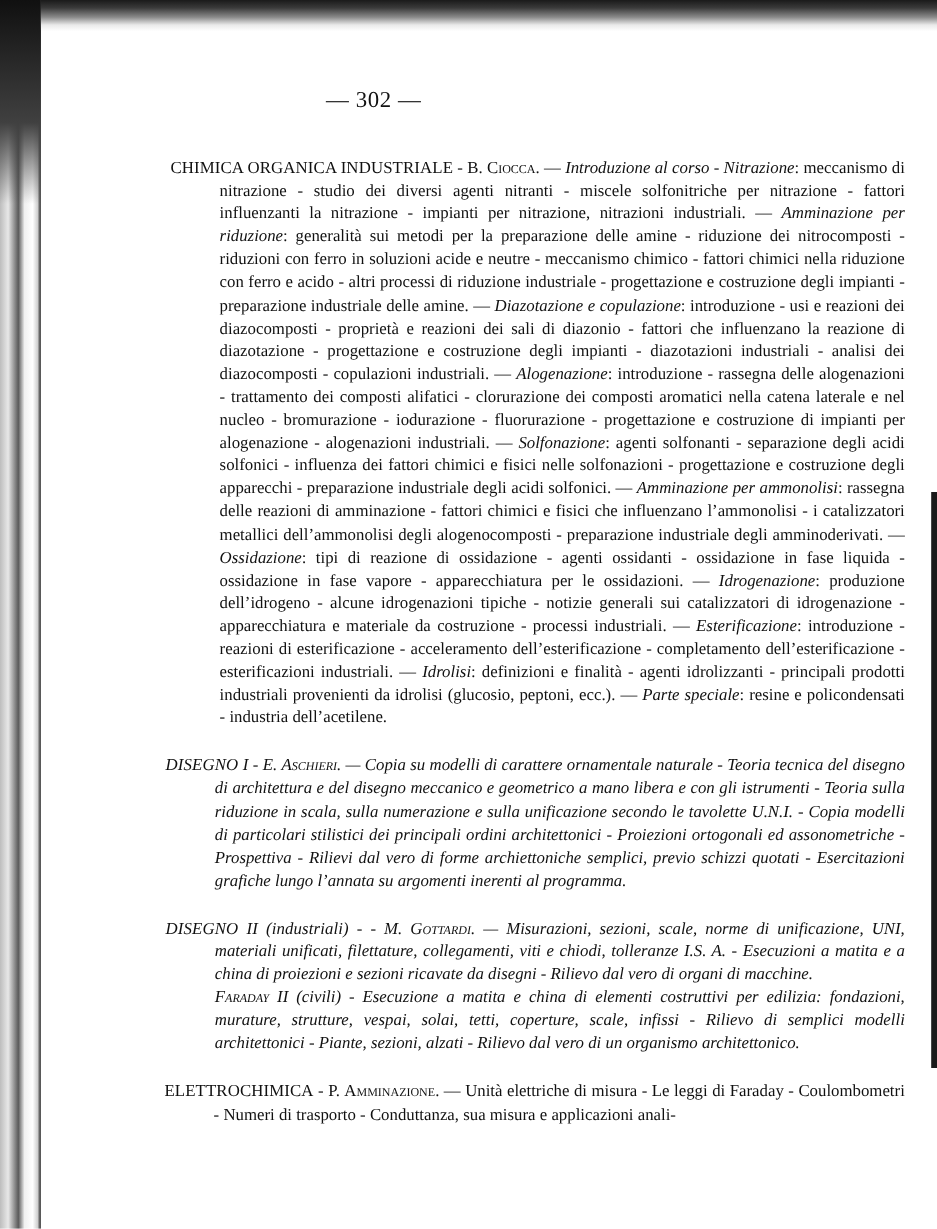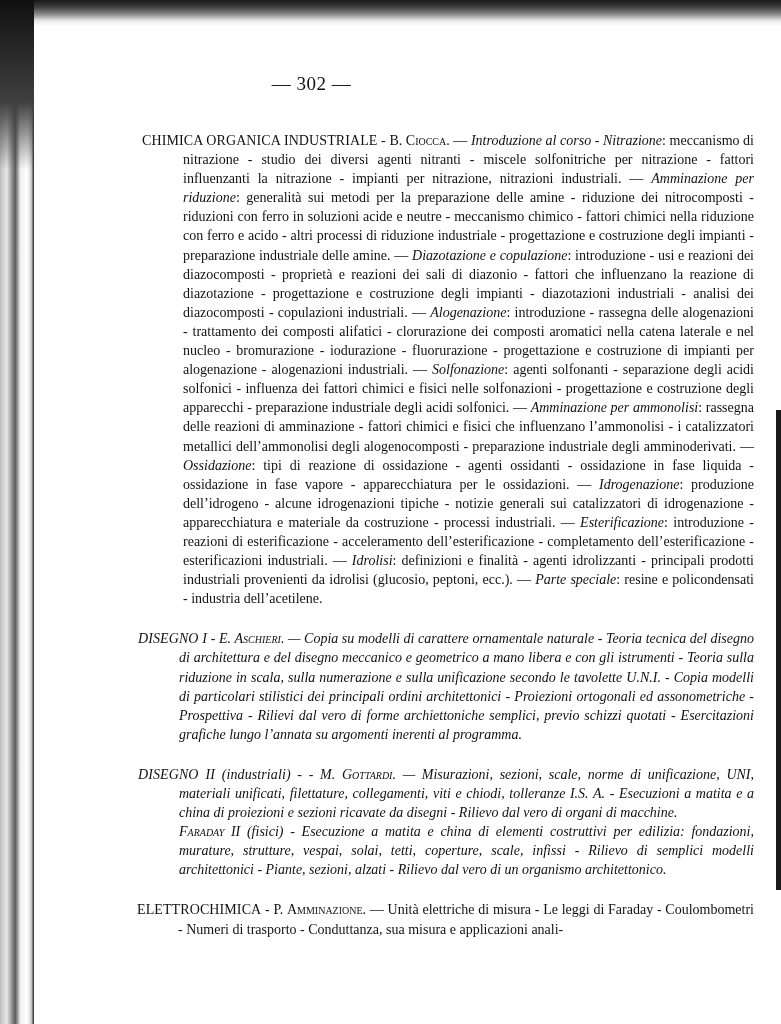--- a/index.html
+++ b/index.html
@@ -58,20 +58,20 @@
   <p class="entry e1">
     <span class="heading">CHIMICA ORGANICA INDUSTRIALE</span><span> - </span><span>B. </span><span class="author">Ciocca</span><span>. — </span><span class="runs"><span class="topic">Introduzione al corso - Nitrazione</span><span>: meccanismo di nitrazione - studio dei diversi agenti nitranti - miscele solfonitriche per nitrazione - fattori influenzanti la nitrazione - impianti per nitrazione, nitrazioni industriali. — </span><span class="topic">Amminazione per riduzione</span><span>: generalità sui metodi per la preparazione delle amine - riduzione dei nitrocomposti - riduzioni con ferro in soluzioni acide e neutre - meccanismo chimico - fattori chimici nella riduzione con ferro e acido - altri processi di riduzione industriale - progettazione e costruzione degli impianti - preparazione industriale delle amine. — </span><span class="topic">Diazotazione e copulazione</span><span>: introduzione - usi e reazioni dei diazocomposti - proprietà e reazioni dei sali di diazonio - fattori che influenzano la reazione di diazotazione - progettazione e costruzione degli impianti - diazotazioni industriali - analisi dei diazocomposti - copulazioni industriali. — </span><span class="topic">Alogenazione</span><span>: introduzione - rassegna delle alogenazioni - trattamento dei composti alifatici - clorurazione dei composti aromatici nella catena laterale e nel nucleo - bromurazione - iodurazione - fluorurazione - progettazione e costruzione di impianti per alogenazione - alogenazioni industriali. — </span><span class="topic">Solfonazione</span><span>: agenti solfonanti - separazione degli acidi solfonici - influenza dei fattori chimici e fisici nelle solfonazioni - progettazione e costruzione degli apparecchi - preparazione industriale degli acidi solfonici. — </span><span class="topic">Amminazione per ammonolisi</span><span>: rassegna delle reazioni di amminazione - fattori chimici e fisici che influenzano l’ammonolisi - i catalizzatori metallici dell’ammonolisi degli alogenocomposti - preparazione industriale degli amminoderivati. — </span><span class="topic">Ossidazione</span><span>: tipi di reazione di ossidazione - agenti ossidanti - ossidazione in fase liquida - ossidazione in fase vapore - apparecchiatura per le ossidazioni. — </span><span class="topic">Idrogenazione</span><span>: produzione dell’idrogeno - alcune idrogenazioni tipiche - notizie generali sui catalizzatori di idrogenazione - apparecchiatura e materiale da costruzione - processi industriali. — </span><span class="topic">Esterificazione</span><span>: introduzione - reazioni di esterificazione - acceleramento dell’esterificazione - completamento dell’esterificazione - esterificazioni industriali. — </span><span class="topic">Idrolisi</span><span>: definizioni e finalità - agenti idrolizzanti - principali prodotti industriali provenienti da idrolisi (glucosio, peptoni, ecc.). — </span><span class="topic">Parte speciale</span><span>: resine e policondensati - industria dell’acetilene.</span></span>
   </p>
 
   <p class="entry e2">
     <span class="heading">DISEGNO I</span><span> - </span><span>E. </span><span class="author">Aschieri</span><span>. — </span><span class="runs"><span>Copia su modelli di carattere ornamentale naturale - Teoria tecnica del disegno di architettura e del disegno meccanico e geometrico a mano libera e con gli istrumenti - Teoria sulla riduzione in scala, sulla numerazione e sulla unificazione secondo le tavolette U.N.I. - Copia modelli di particolari stilistici dei principali ordini architettonici - Proiezioni ortogonali ed assonometriche - Prospettiva - Rilievi dal vero di forme archiettoniche semplici, previo schizzi quotati - Esercitazioni grafiche lungo l’annata su argomenti inerenti al programma.</span></span>
   </p>
 
   <div class="entry e2">
     <span class="heading">DISEGNO II (industriali)</span><span> - - </span><span>M. </span><span class="author">Gottardi</span><span>. — </span><span class="runs"><span>Misurazioni, sezioni, scale, norme di unificazione, UNI, materiali unificati, filettature, collegamenti, viti e chiodi, tolleranze I.S. A. - Esecuzioni a matita e a china di proiezioni e sezioni ricavate da disegni - Rilievo dal vero di organi di macchine.</span></span>
-    <div class="subpara"><span class="author">Faraday</span><span> II (fisici)</span><span> - Esecuzione a matita e china di elementi costruttivi per edilizia: fondazioni, murature, strutture, vespai, solai, tetti, coperture, scale, infissi - Rilievo di semplici modelli architettonici - Piante, sezioni, alzati - Rilievo dal vero di un organismo architettonico.</span></div>
+    <div class="subpara"><span class="author">Faraday</span><span> II (civili)</span><span> - Esecuzione a matita e china di elementi costruttivi per edilizia: fondazioni, murature, strutture, vespai, solai, tetti, coperture, scale, infissi - Rilievo di semplici modelli architettonici - Piante, sezioni, alzati - Rilievo dal vero di un organismo architettonico.</span></div>
   </div>
 
   <p class="entry e4">
     <span class="heading">ELETTROCHIMICA</span><span> - </span><span>P. </span><span class="author">Amminazione</span><span>. — </span><span class="runs"><span>Unità elettriche di misura - Le leggi di Faraday - Coulombometri - Numeri di trasporto - Conduttanza, sua misura e applicazioni anali-</span></span>
   </p>
 
 </div>
 
 </body></html>

